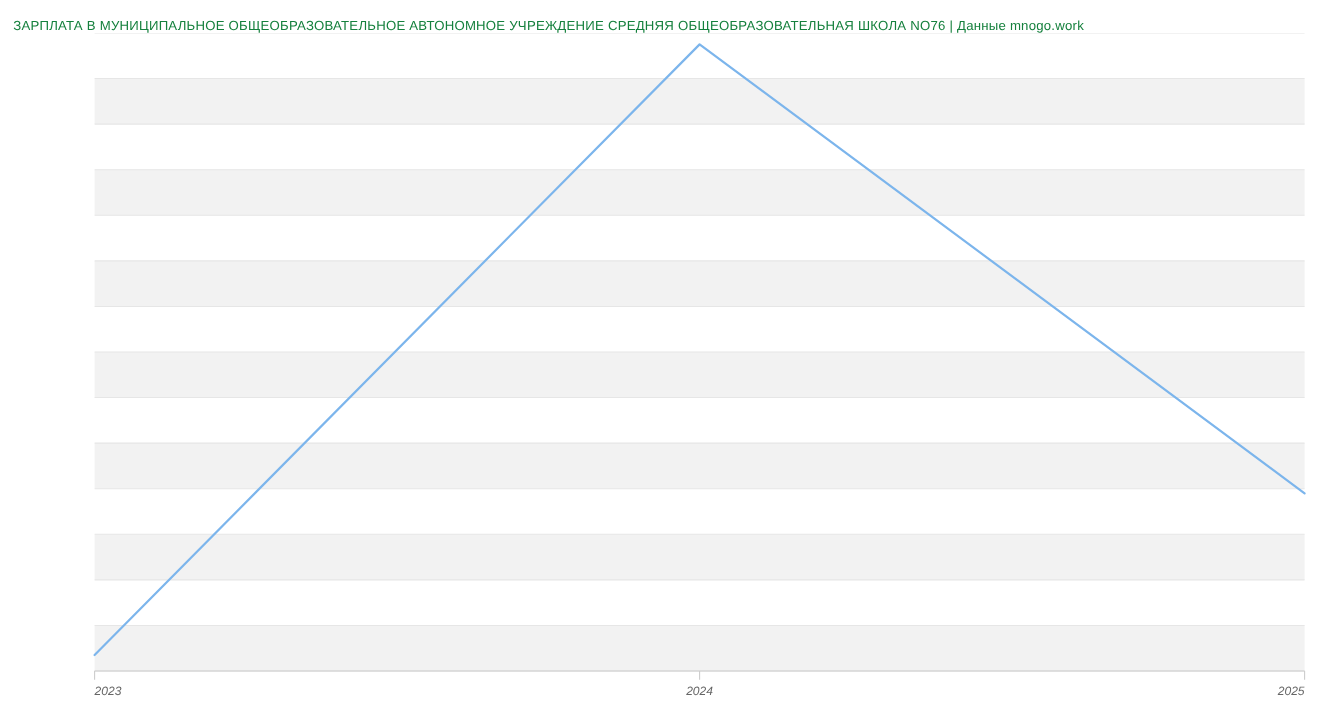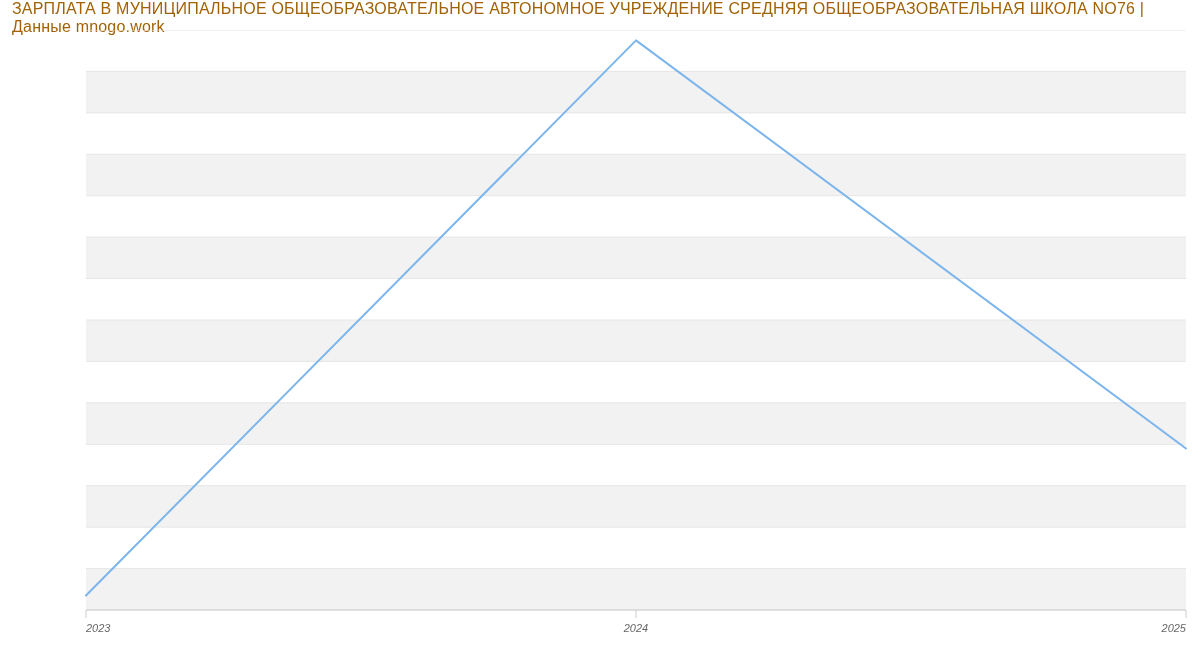--- a/index.html
+++ b/index.html
@@ -12,24 +12,24 @@
     color: #333333;
   }
   .chart-wrap {
     position: relative;
     width: 1200px;
     height: 650px;
   }
   .title {
     position: absolute;
     left: 12px;
-    top: 0;
-    font-size: 16px;
+    top: 16px;
+    font-size: 12px;
     letter-spacing: 0.2px;
-    color: #a16207;
+    color: #15803d;
   }
   .plot-area {
     position: absolute;
     left: 80px;
     top: 30px;
     width: 1110px;
     height: 580px;
     font-style: italic;
   }
   svg { display: block; }

